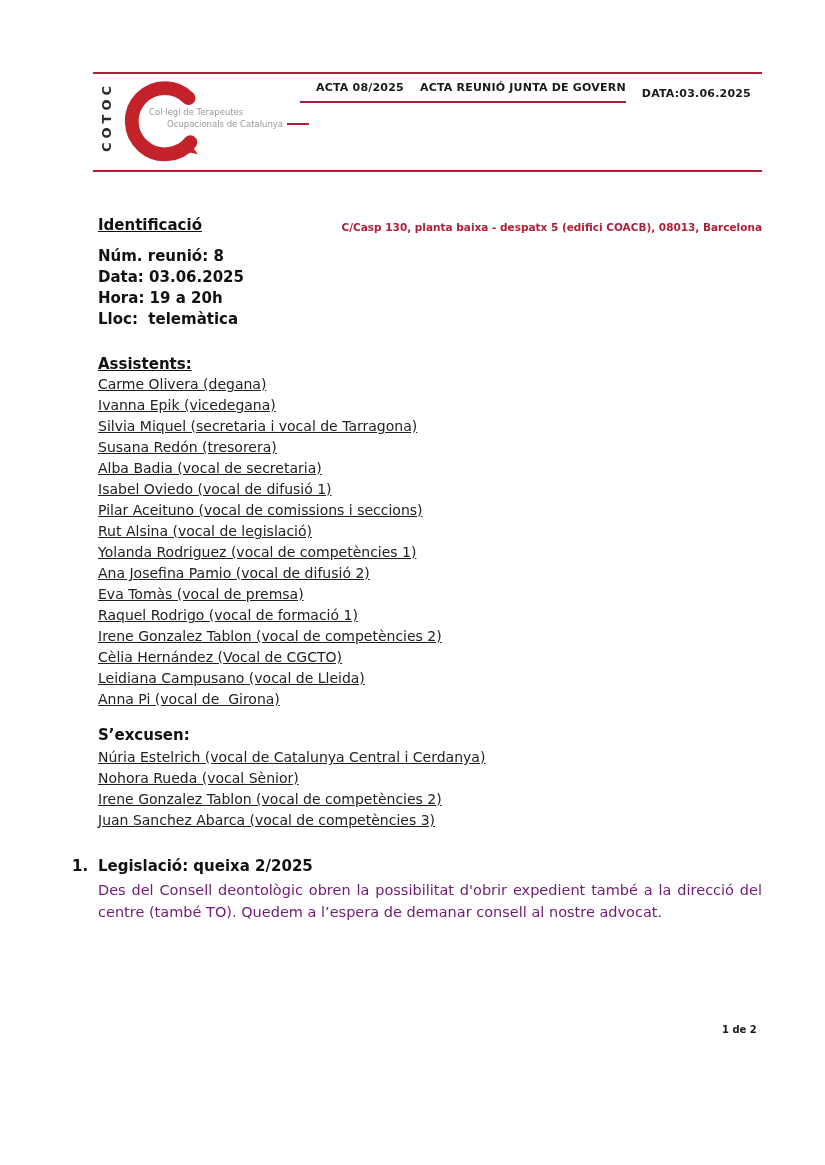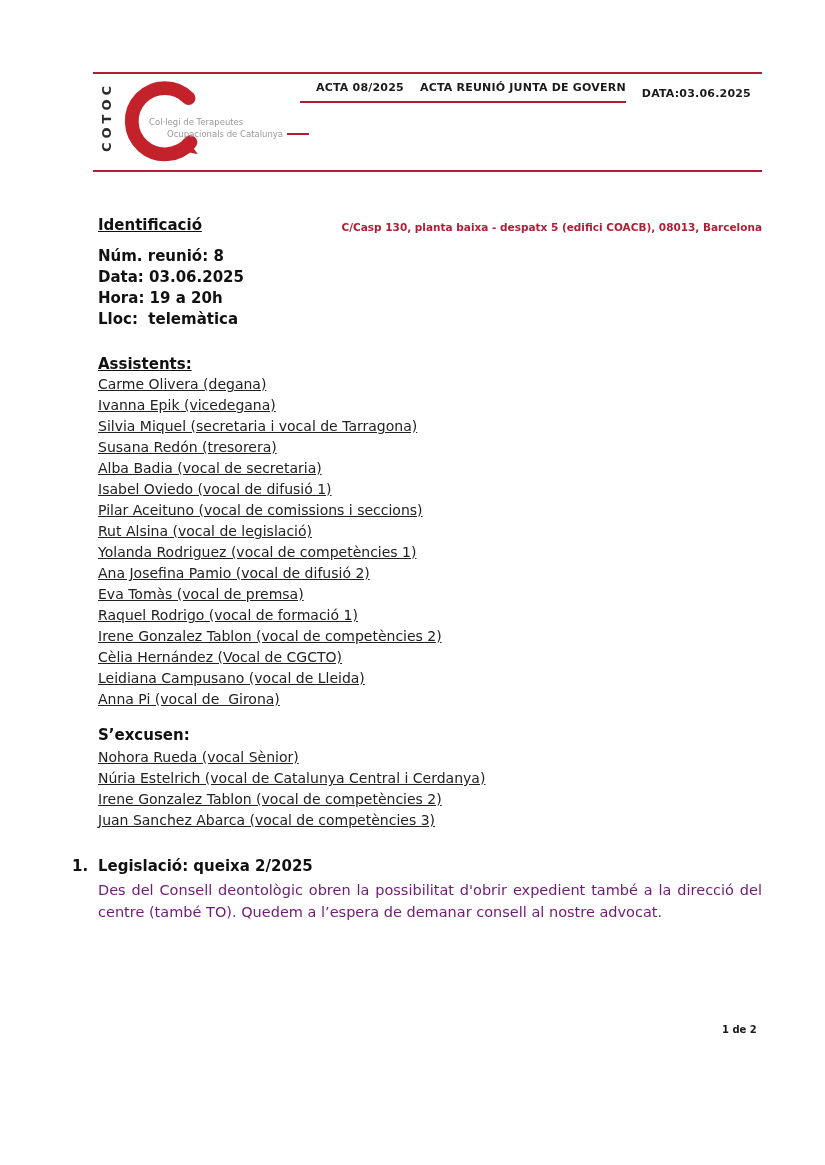--- a/index.html
+++ b/index.html
@@ -18,21 +18,21 @@
     display:flex;box-sizing:border-box;
   }
   .logo-cell{position:relative;width:207px;flex:0 0 207px;}
   .cotoc-vertical{
     position:absolute;left:6px;top:8px;
     writing-mode:vertical-rl;transform:rotate(180deg);
     font-size:13px;font-weight:bold;letter-spacing:4px;color:#2a2a2a;
   }
   .logo-swirl{position:absolute;left:22px;top:2px;width:92px;height:92px;}
   .logo-subtitle{
-    position:absolute;left:56px;top:42px;width:160px;
+    position:absolute;left:56px;top:32px;width:160px;
     font-size:8.5px;color:#999;line-height:12px;white-space:nowrap;
   }
   .logo-subtitle .line2{display:flex;align-items:center;gap:4px;margin-left:18px;}
   .subtitle-rule{display:inline-block;width:26px;height:2px;background:#b01e35;}
   .header-rows{flex:1;display:flex;flex-direction:row;}
   .header-row{
     display:flex;align-items:center;padding-left:16px;box-sizing:border-box;
     font-size:11px;font-weight:bold;color:#1a1a1a;letter-spacing:.2px;
   }
   .header-row.r1{height:29px;border-bottom:2px solid #b01e35;}
@@ -134,22 +134,22 @@
       <div class="list-line">Raquel Rodrigo (vocal de formació 1)</div>
       <div class="list-line">Irene Gonzalez Tablon (vocal de competències 2)</div>
       <div class="list-line">Cèlia Hernández (Vocal de CGCTO)</div>
       <div class="list-line">Leidiana Campusano (vocal de Lleida)</div>
       <div class="list-line">Anna Pi (vocal de  Girona)</div>
     </div>
 
     <div class="excused-heading">S’excusen:</div>
 
     <div class="list-block">
+      <div class="list-line">Núria Estelrich (vocal de Catalunya Central i Cerdanya)</div>
       <div class="list-line">Nohora Rueda (vocal Sènior)</div>
-      <div class="list-line">Núria Estelrich (vocal de Catalunya Central i Cerdanya)</div>
       <div class="list-line">Irene Gonzalez Tablon (vocal de competències 2)</div>
       <div class="list-line">Juan Sanchez Abarca (vocal de competències 3)</div>
     </div>
 
     <div class="agenda">
       <div class="agenda-title-row">
         <span class="agenda-number">1.</span>
         <span class="agenda-title">Legislació: queixa 2/2025</span>
       </div>
       <div class="agenda-body">Des del Consell deontològic obren la possibilitat d'obrir expedient també a la direcció del centre (també TO). Quedem a l’espera de demanar consell al nostre advocat.</div>

